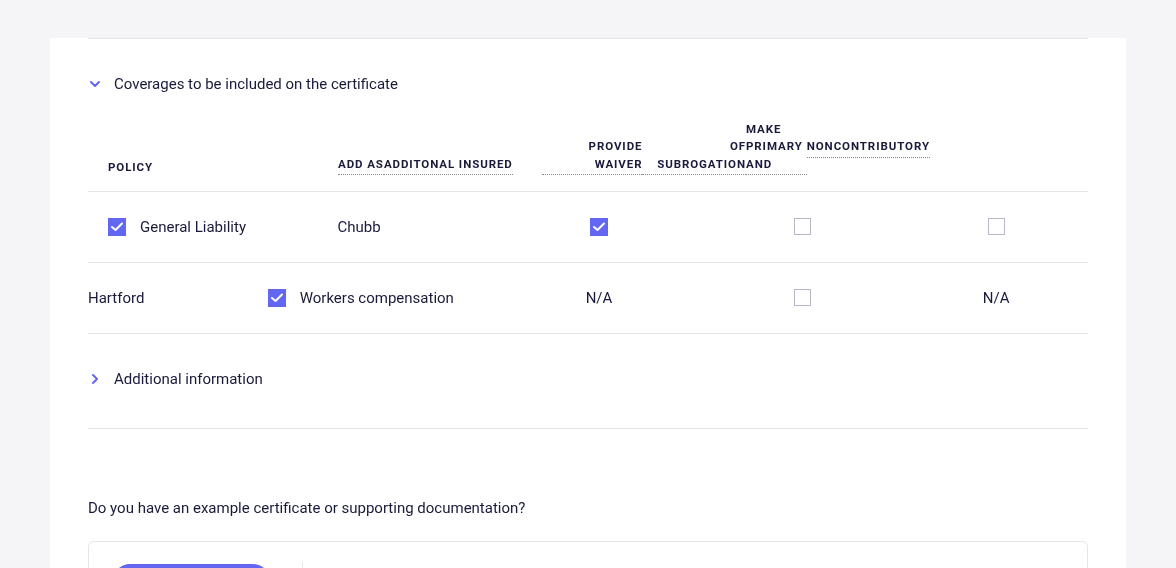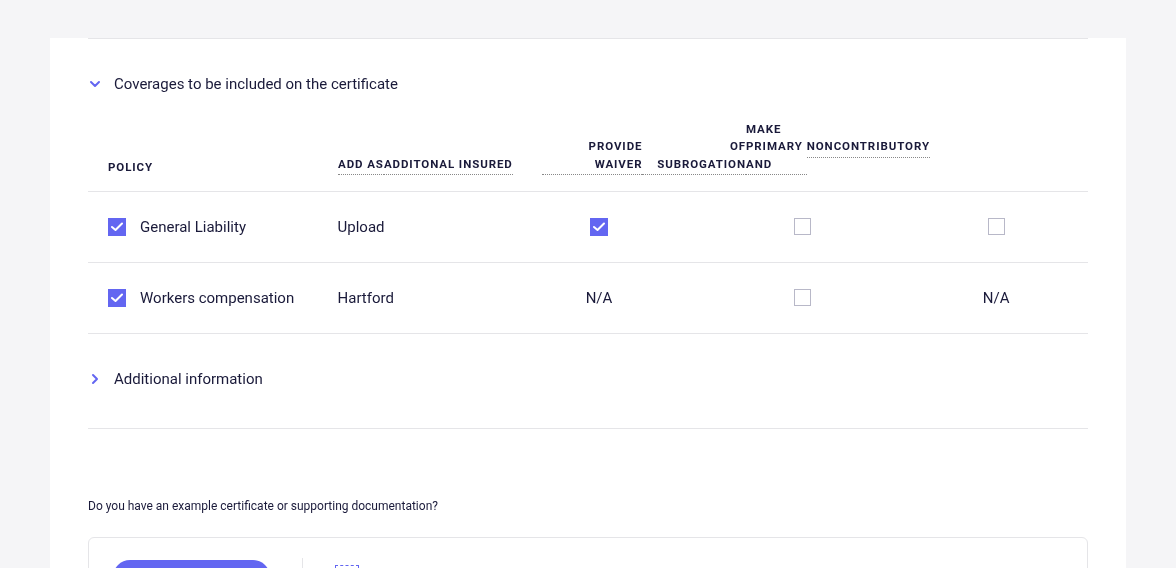--- a/index.html
+++ b/index.html
@@ -119,21 +119,21 @@
     }
     .section-divider {
       height: 1px;
       background: #e5e5e8;
       margin-top: 40px;
     }
     .upload-section {
       margin-top: 70px;
     }
     .upload-question {
-      font-size: 12px;
+      font-size: 15px;
       color: #1a1a3a;
       margin-bottom: 24px;
     }
     .upload-box {
       border: 1px solid #e5e5e8;
       border-radius: 6px;
       padding: 20px 24px;
       display: flex;
       align-items: center;
     }
@@ -225,46 +225,46 @@
 
     <div class="table-row">
       <div class="td td-policy">
         <span class="checkbox checked">
           <svg viewBox="0 0 12 10" fill="none">
               <path d="M1 5 L4.5 8 L11 1.5" stroke="#ffffff" stroke-width="2" stroke-linecap="round" stroke-linejoin="round"></path>
             </svg>
         </span>
         <span>General Liability</span>
       </div>
-      <div class="td td-carrier">Upload</div>
+      <div class="td td-carrier">Chubb</div>
       <div class="td td-insured center-cell">
         <span class="checkbox checked">
           <svg viewBox="0 0 12 10" fill="none">
               <path d="M1 5 L4.5 8 L11 1.5" stroke="#ffffff" stroke-width="2" stroke-linecap="round" stroke-linejoin="round"></path>
             </svg>
         </span>
       </div>
       <div class="td td-waiver center-cell">
         <span class="checkbox unchecked"></span>
       </div>
       <div class="td td-primary center-cell">
         <span class="checkbox unchecked"></span>
       </div>
     </div>
 
     <div class="table-row">
+      <div class="td td-carrier">Hartford</div>
       <div class="td td-policy">
         <span class="checkbox checked">
           <svg viewBox="0 0 12 10" fill="none">
               <path d="M1 5 L4.5 8 L11 1.5" stroke="#ffffff" stroke-width="2" stroke-linecap="round" stroke-linejoin="round"></path>
             </svg>
         </span>
         <span>Workers compensation</span>
       </div>
-      <div class="td td-carrier">Hartford</div>
       <div class="td td-insured center-cell">N/A</div>
       <div class="td td-waiver center-cell">
         <span class="checkbox unchecked"></span>
       </div>
       <div class="td td-primary center-cell">N/A</div>
     </div>
   </div>
 
   <div class="section-header" style="">
     <span class="chevron">

